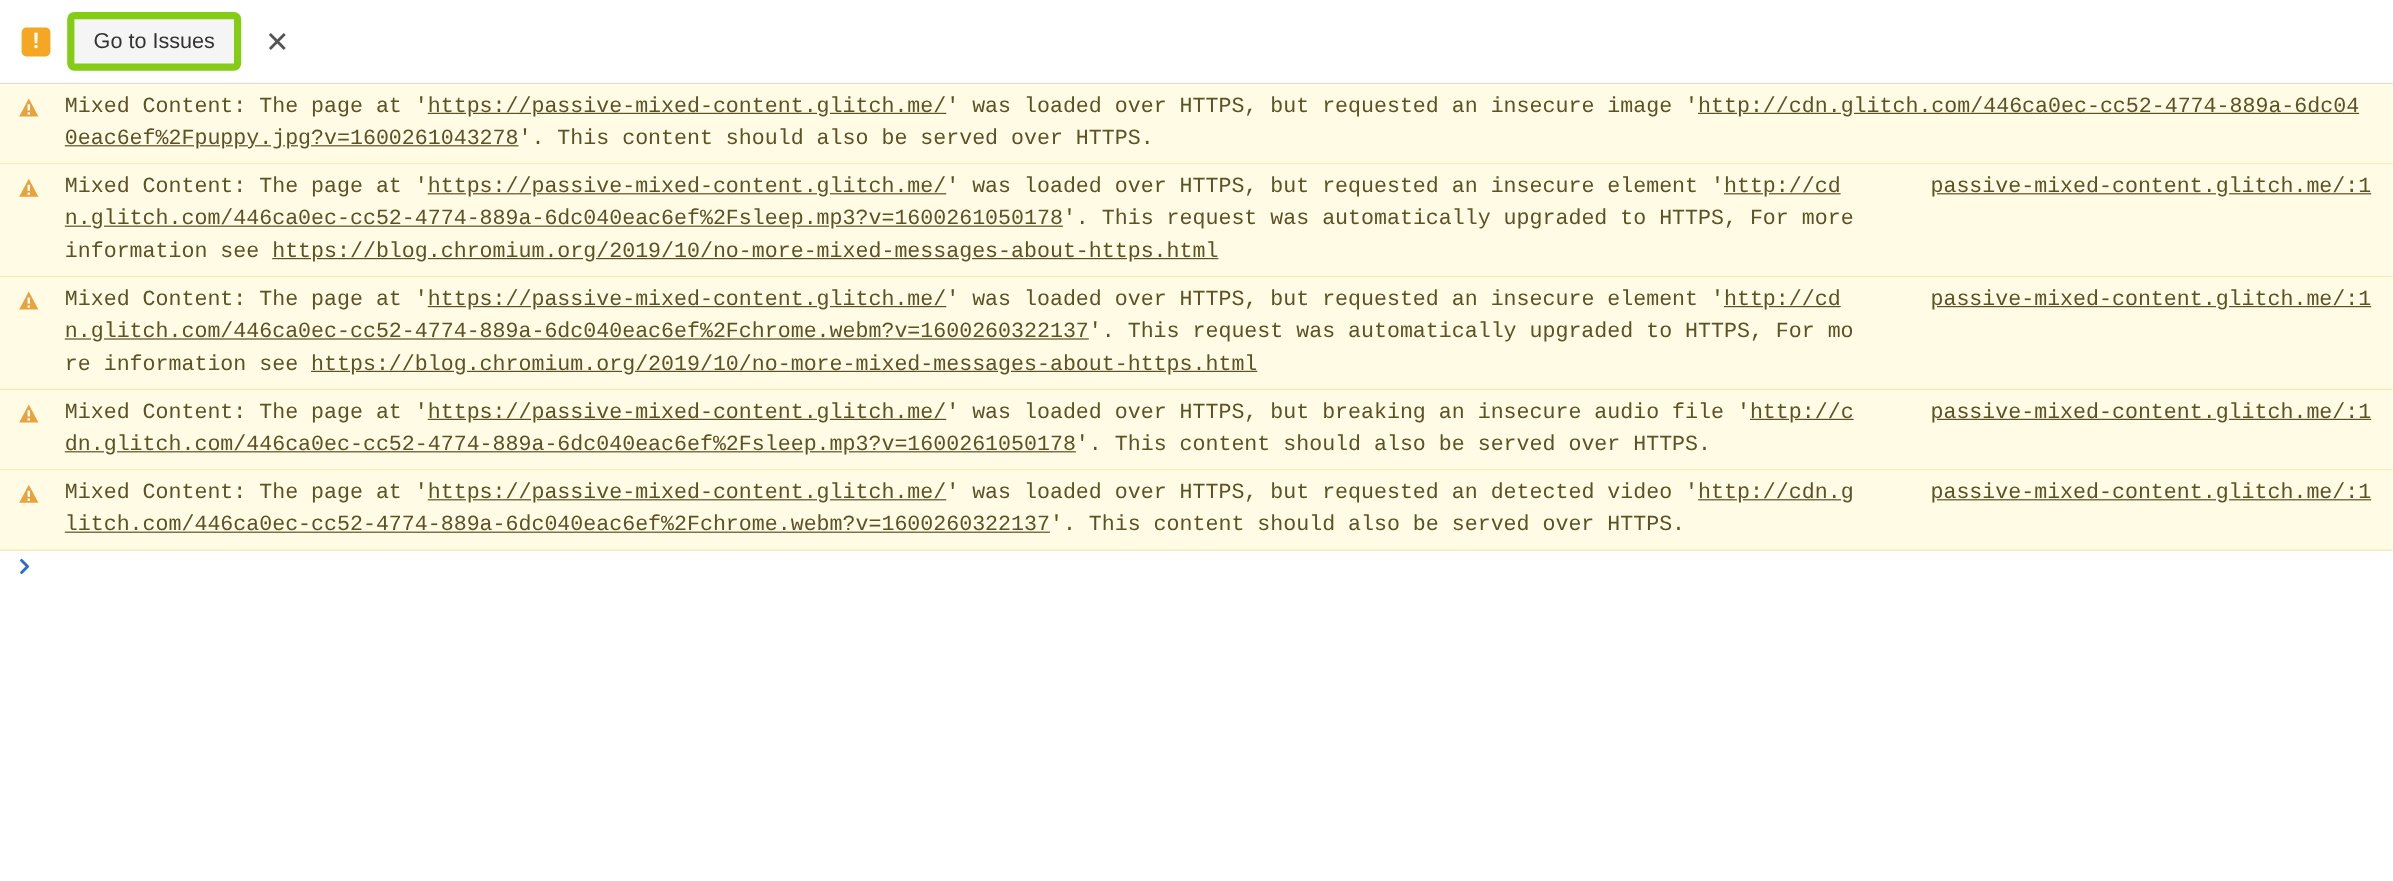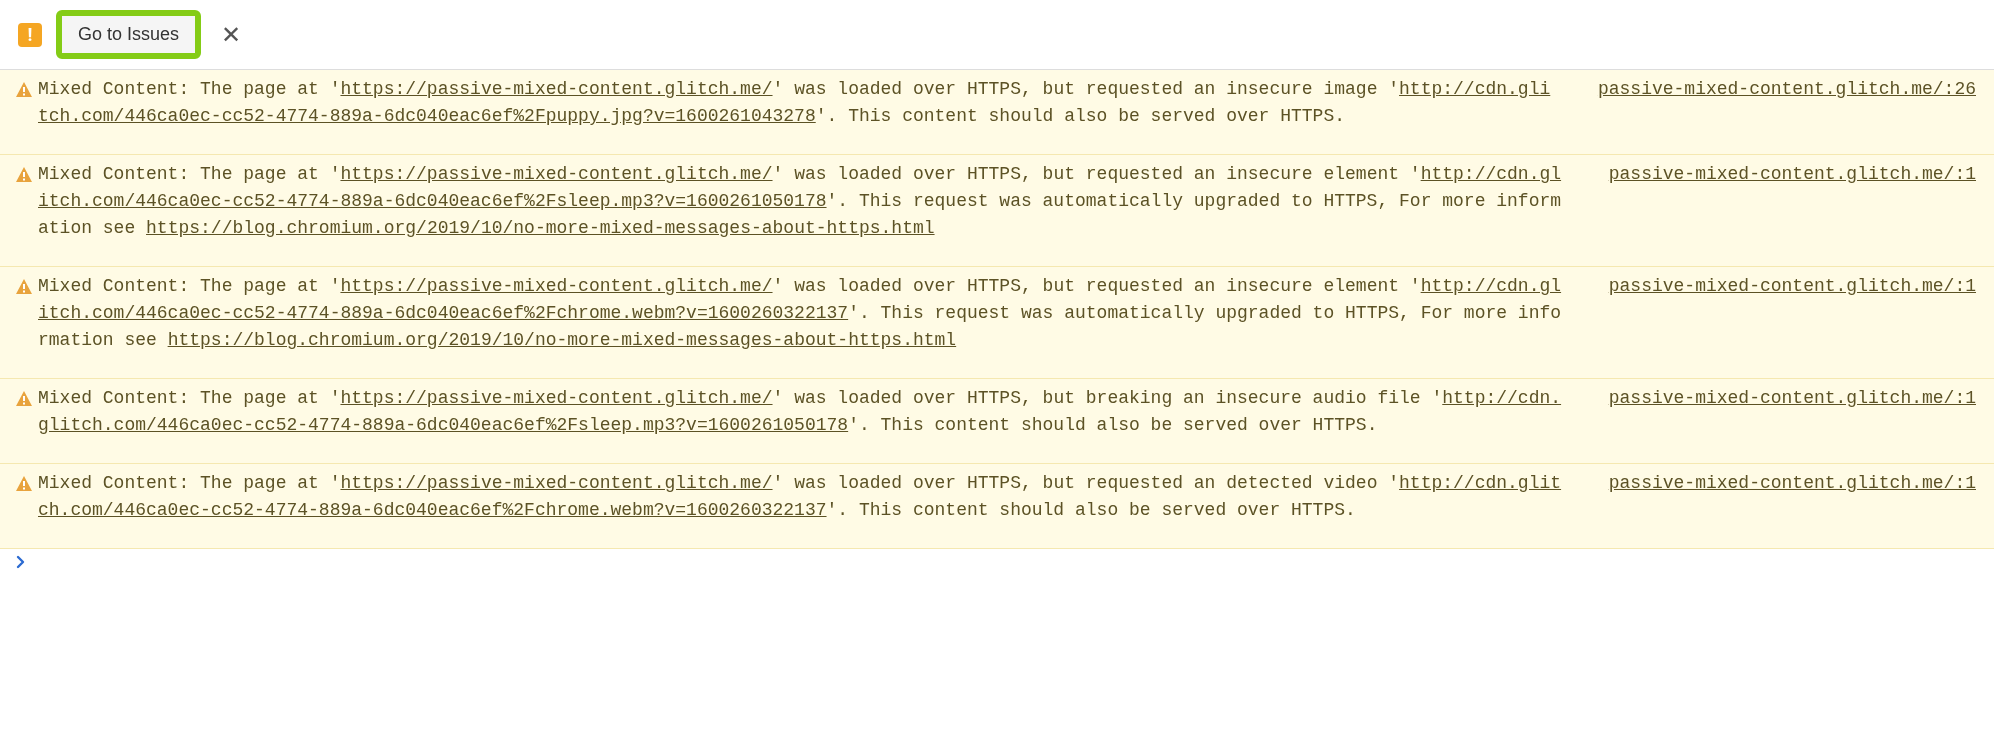--- a/index.html
+++ b/index.html
@@ -46,28 +46,28 @@
     }
     .close-x {
       font-size: 24px;
       color: #555;
       cursor: pointer;
       padding: 0 6px;
     }
     .msg-row {
       display: flex;
       align-items: flex-start;
-      padding: 6px 18px 24px 14px;
+      padding: 6px 18px 6px 14px;
       background: #fffbe5;
       border-bottom: 1px solid #f5e8b0;
       font-family: "Menlo", "Consolas", "Courier New", monospace;
       font-size: 18px;
       line-height: 1.5;
       color: #5c5225;
-      gap: 4px;
+      gap: 20px;
     }
     .warn-tri {
       flex-shrink: 0;
       width: 20px;
       height: 20px;
       display: flex;
       align-items: center;
       justify-content: center;
       margin-top: 4px;
     }
@@ -107,21 +107,20 @@
 <div id="messages">
     <div class="msg-row">
       <span class="warn-tri">
         <svg width="20" height="20" viewBox="0 0 20 20">
           <path d="M10 2 L18 17 L2 17 Z" fill="#e8a33d"></path>
           <rect x="9" y="7" width="2" height="5" fill="#fff"></rect>
           <rect x="9" y="13.5" width="2" height="2" fill="#fff"></rect>
         </svg>
       </span>
       <span class="msg-body"><span>Mixed Content: The page at '</span><span class="ulink">https://passive-mixed-content.glitch.me/</span><span>' was loaded over HTTPS, but requested an insecure image '</span><span class="ulink">http://cdn.glitch.com/446ca0ec-cc52-4774-889a-6dc040eac6ef%2Fpuppy.jpg?v=1600261043278</span><span>'. This content should also be served over HTTPS.</span></span>
-      <span class="msg-source">passive-mixed-content.glitch.me/:26</span>
     </div>
     <div class="msg-row">
       <span class="warn-tri">
         <svg width="20" height="20" viewBox="0 0 20 20">
           <path d="M10 2 L18 17 L2 17 Z" fill="#e8a33d"></path>
           <rect x="9" y="7" width="2" height="5" fill="#fff"></rect>
           <rect x="9" y="13.5" width="2" height="2" fill="#fff"></rect>
         </svg>
       </span>
       <span class="msg-body"><span>Mixed Content: The page at '</span><span class="ulink">https://passive-mixed-content.glitch.me/</span><span>' was loaded over HTTPS, but requested an insecure element '</span><span class="ulink">http://cdn.glitch.com/446ca0ec-cc52-4774-889a-6dc040eac6ef%2Fsleep.mp3?v=1600261050178</span><span>'. This request was automatically upgraded to HTTPS, For more information see </span><span class="ulink">https://blog.chromium.org/2019/10/no-more-mixed-messages-about-https.html</span></span>

